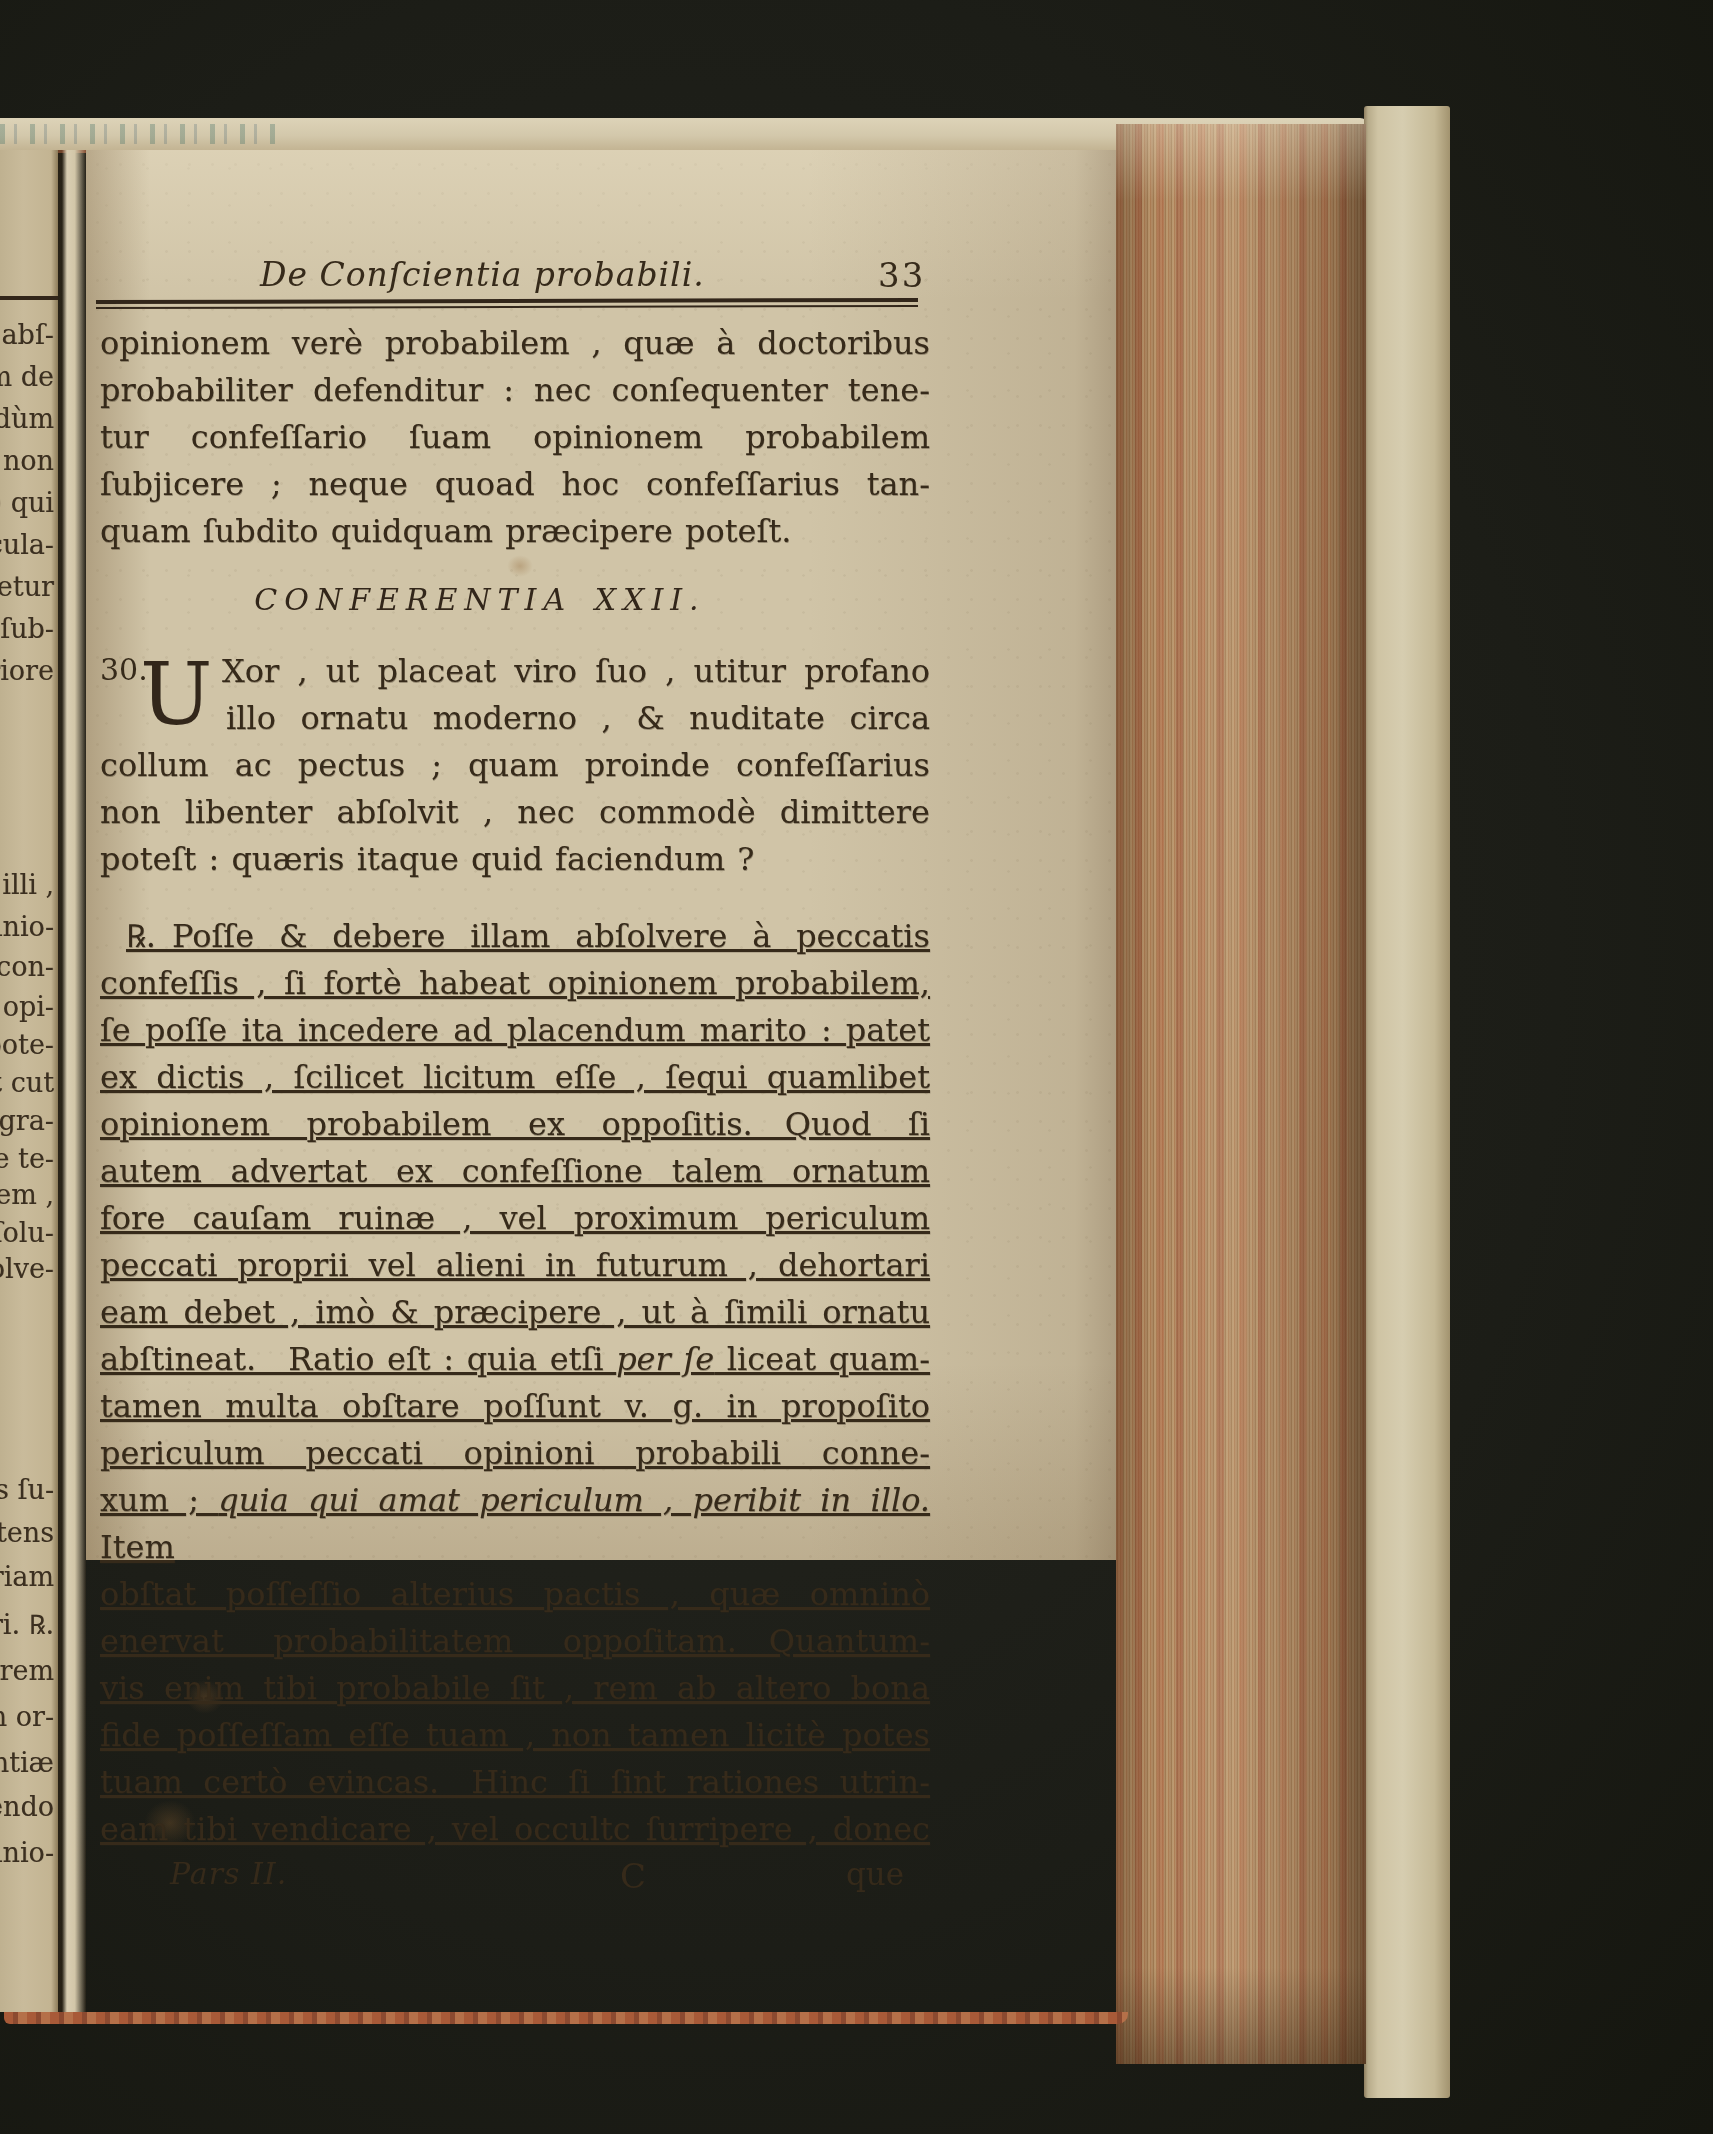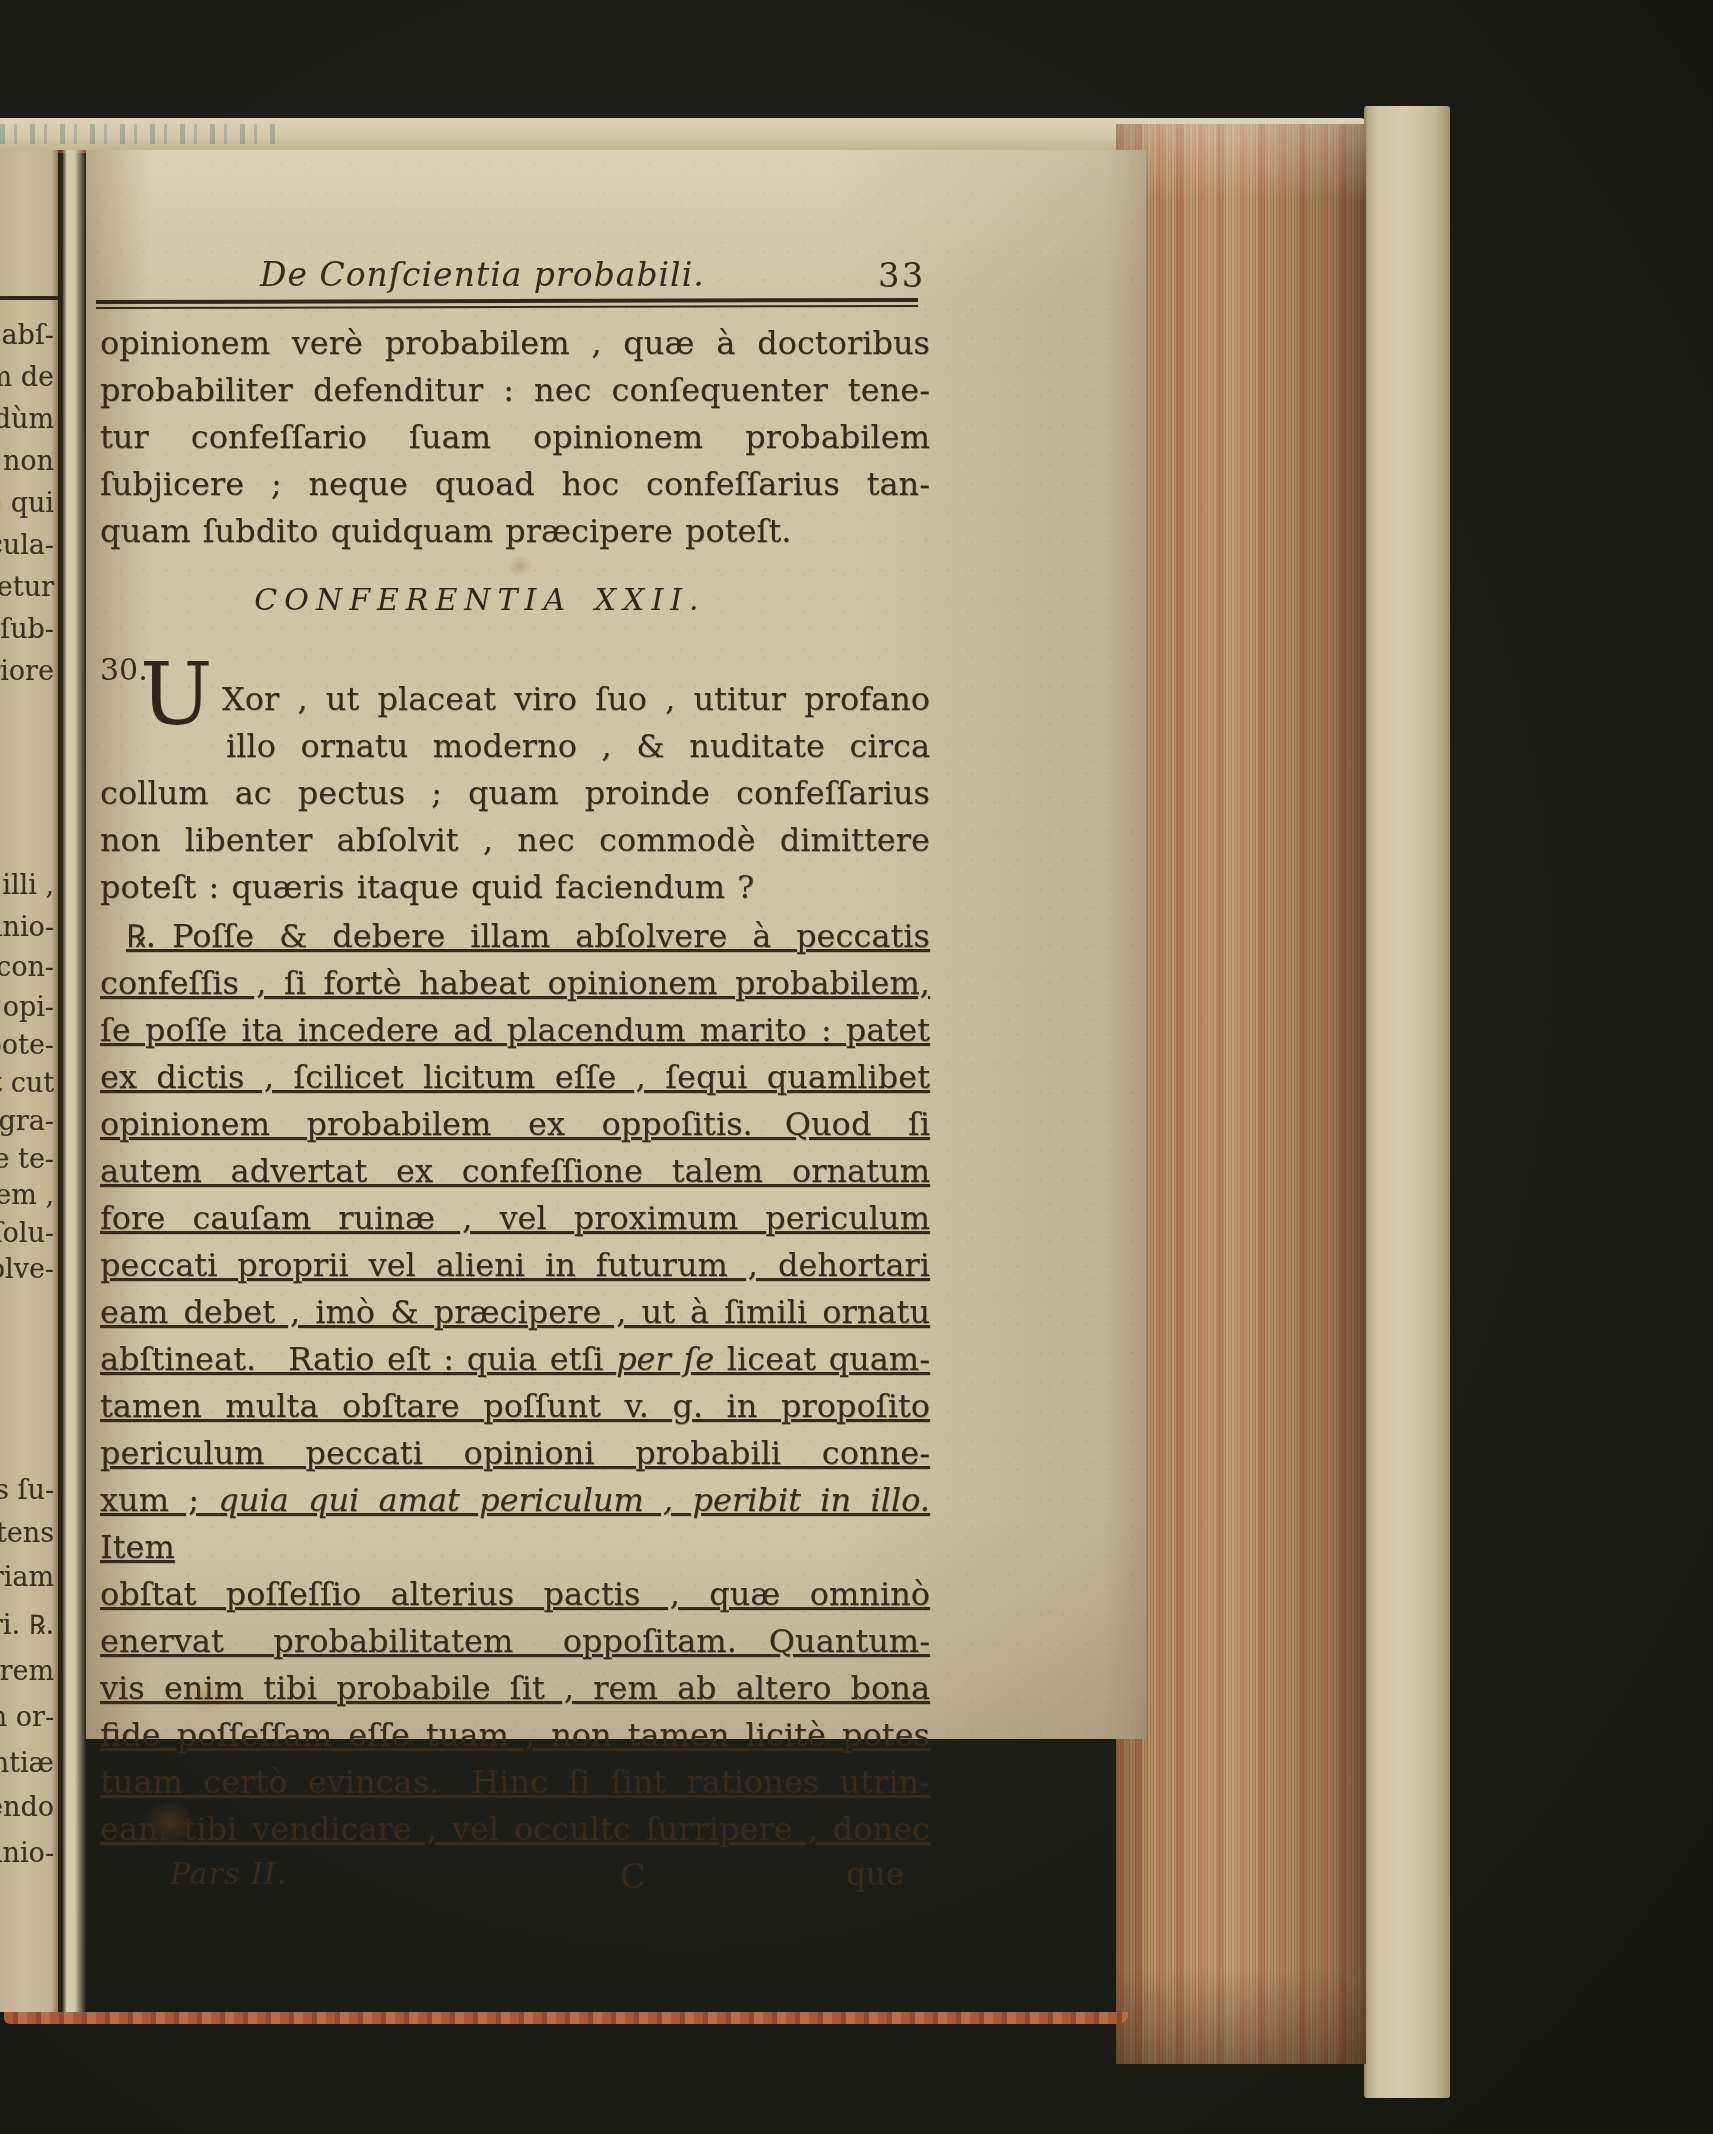--- a/index.html
+++ b/index.html
@@ -29,28 +29,28 @@
   #left-strip{left:0;top:150px;width:58px;height:1862px;
     background:linear-gradient(90deg,#bfb190 0%,#c9bb9b 40%,#c3b492 88%,#8d7c5a 100%);}
   .fragment{position:absolute;left:-82px;width:136px;text-align:right;
     font-size:27px;line-height:30px;color:#3b2f20;white-space:pre;
     text-shadow:.4px .4px 0 rgba(55,40,24,.3);}
   #strip-rule{position:absolute;left:-10px;top:146px;width:68px;height:4px;background:#32261a;}
   #fold{left:58px;top:150px;width:28px;height:1862px;
     background:linear-gradient(90deg,rgba(58,42,22,.42) 0 4px,#d9ceb2 9px,#d2c6a8 60%,rgba(70,50,28,.22) 100%);}
 
   
-  #page{left:86px;top:150px;width:1030px;height:1589px;
+  #page{left:86px;top:150px;width:1030px;height:1410px;
     background-color:#d0c4a7;
     background-image:
       linear-gradient(90deg,rgba(115,90,55,.34) 0,rgba(115,90,55,0) 64px,rgba(0,0,0,0) 70%,rgba(108,84,52,.16) 96%,rgba(95,70,42,.3) 100%),
       linear-gradient(180deg,rgba(238,228,202,.4) 0,rgba(0,0,0,0) 150px,rgba(0,0,0,0) 86%,rgba(120,95,60,.22) 100%),
       radial-gradient(rgba(120,100,70,.09) 1px,rgba(0,0,0,0) 1.6px),
       radial-gradient(rgba(90,75,50,.08) 1px,rgba(0,0,0,0) 1.6px);
-    background-size:auto,auto,23px 29px,41px 37px;padding-left:30px;}
+    background-size:auto,auto,23px 29px,41px 37px;}
   .stain{border-radius:50%;}
 
   
   #col{left:14px;top:0;width:830px;height:100%;color:#362a1a;}
   .line{position:relative;font-size:32px;line-height:47px;word-spacing:2px;
         text-shadow:.4px .5px 0 rgba(50,38,22,.35);}
   .j{text-align:justify;text-align-last:justify;}
   .it{font-style:italic;}
 
   #header-row{position:absolute;top:105px;left:0;width:100%;height:47px;}
@@ -58,21 +58,21 @@
   #page-number{position:absolute;left:778px;font-size:34px;letter-spacing:2px;}
   #rule{position:absolute;top:149px;left:-4px;width:822px;height:3px;
         border-top:4px solid #32261a;border-bottom:2px solid #32261a;transform:rotate(-.15deg);}
   #intro{position:absolute;top:170px;left:0;width:100%;}
   #conf-heading{position:absolute;top:432px;left:0;width:100%;text-align:center;
         padding-right:70px;box-sizing:border-box;font-style:italic;font-size:30px;
         letter-spacing:7px;word-spacing:6px;color:#32261a;}
   #question{position:absolute;top:498px;left:0;width:100%;}
   #para-num{position:absolute;left:0;top:4px;font-size:30px;}
   #drop-cap{position:absolute;left:40px;top:0;font-size:86px;line-height:92px;color:#32261a;}
-  #q-l0{padding-left:122px;margin-top:28px;}
+  #q-l0{padding-left:122px;}
   #q-l1{padding-left:126px;}
   #answer{position:absolute;top:763px;left:0;width:100%;text-decoration:underline;}
   #a-l0{padding-left:26px;}
   #footer-row{position:absolute;top:1706px;left:0;width:100%;height:47px;font-size:30px;}
   #part-label{position:absolute;left:70px;font-style:italic;letter-spacing:1px;}
   #signature-mark{position:absolute;left:520px;font-size:34px;}
   #catchword{position:absolute;left:746px;font-size:31px;}
 </style>
 </head>
 <body>

